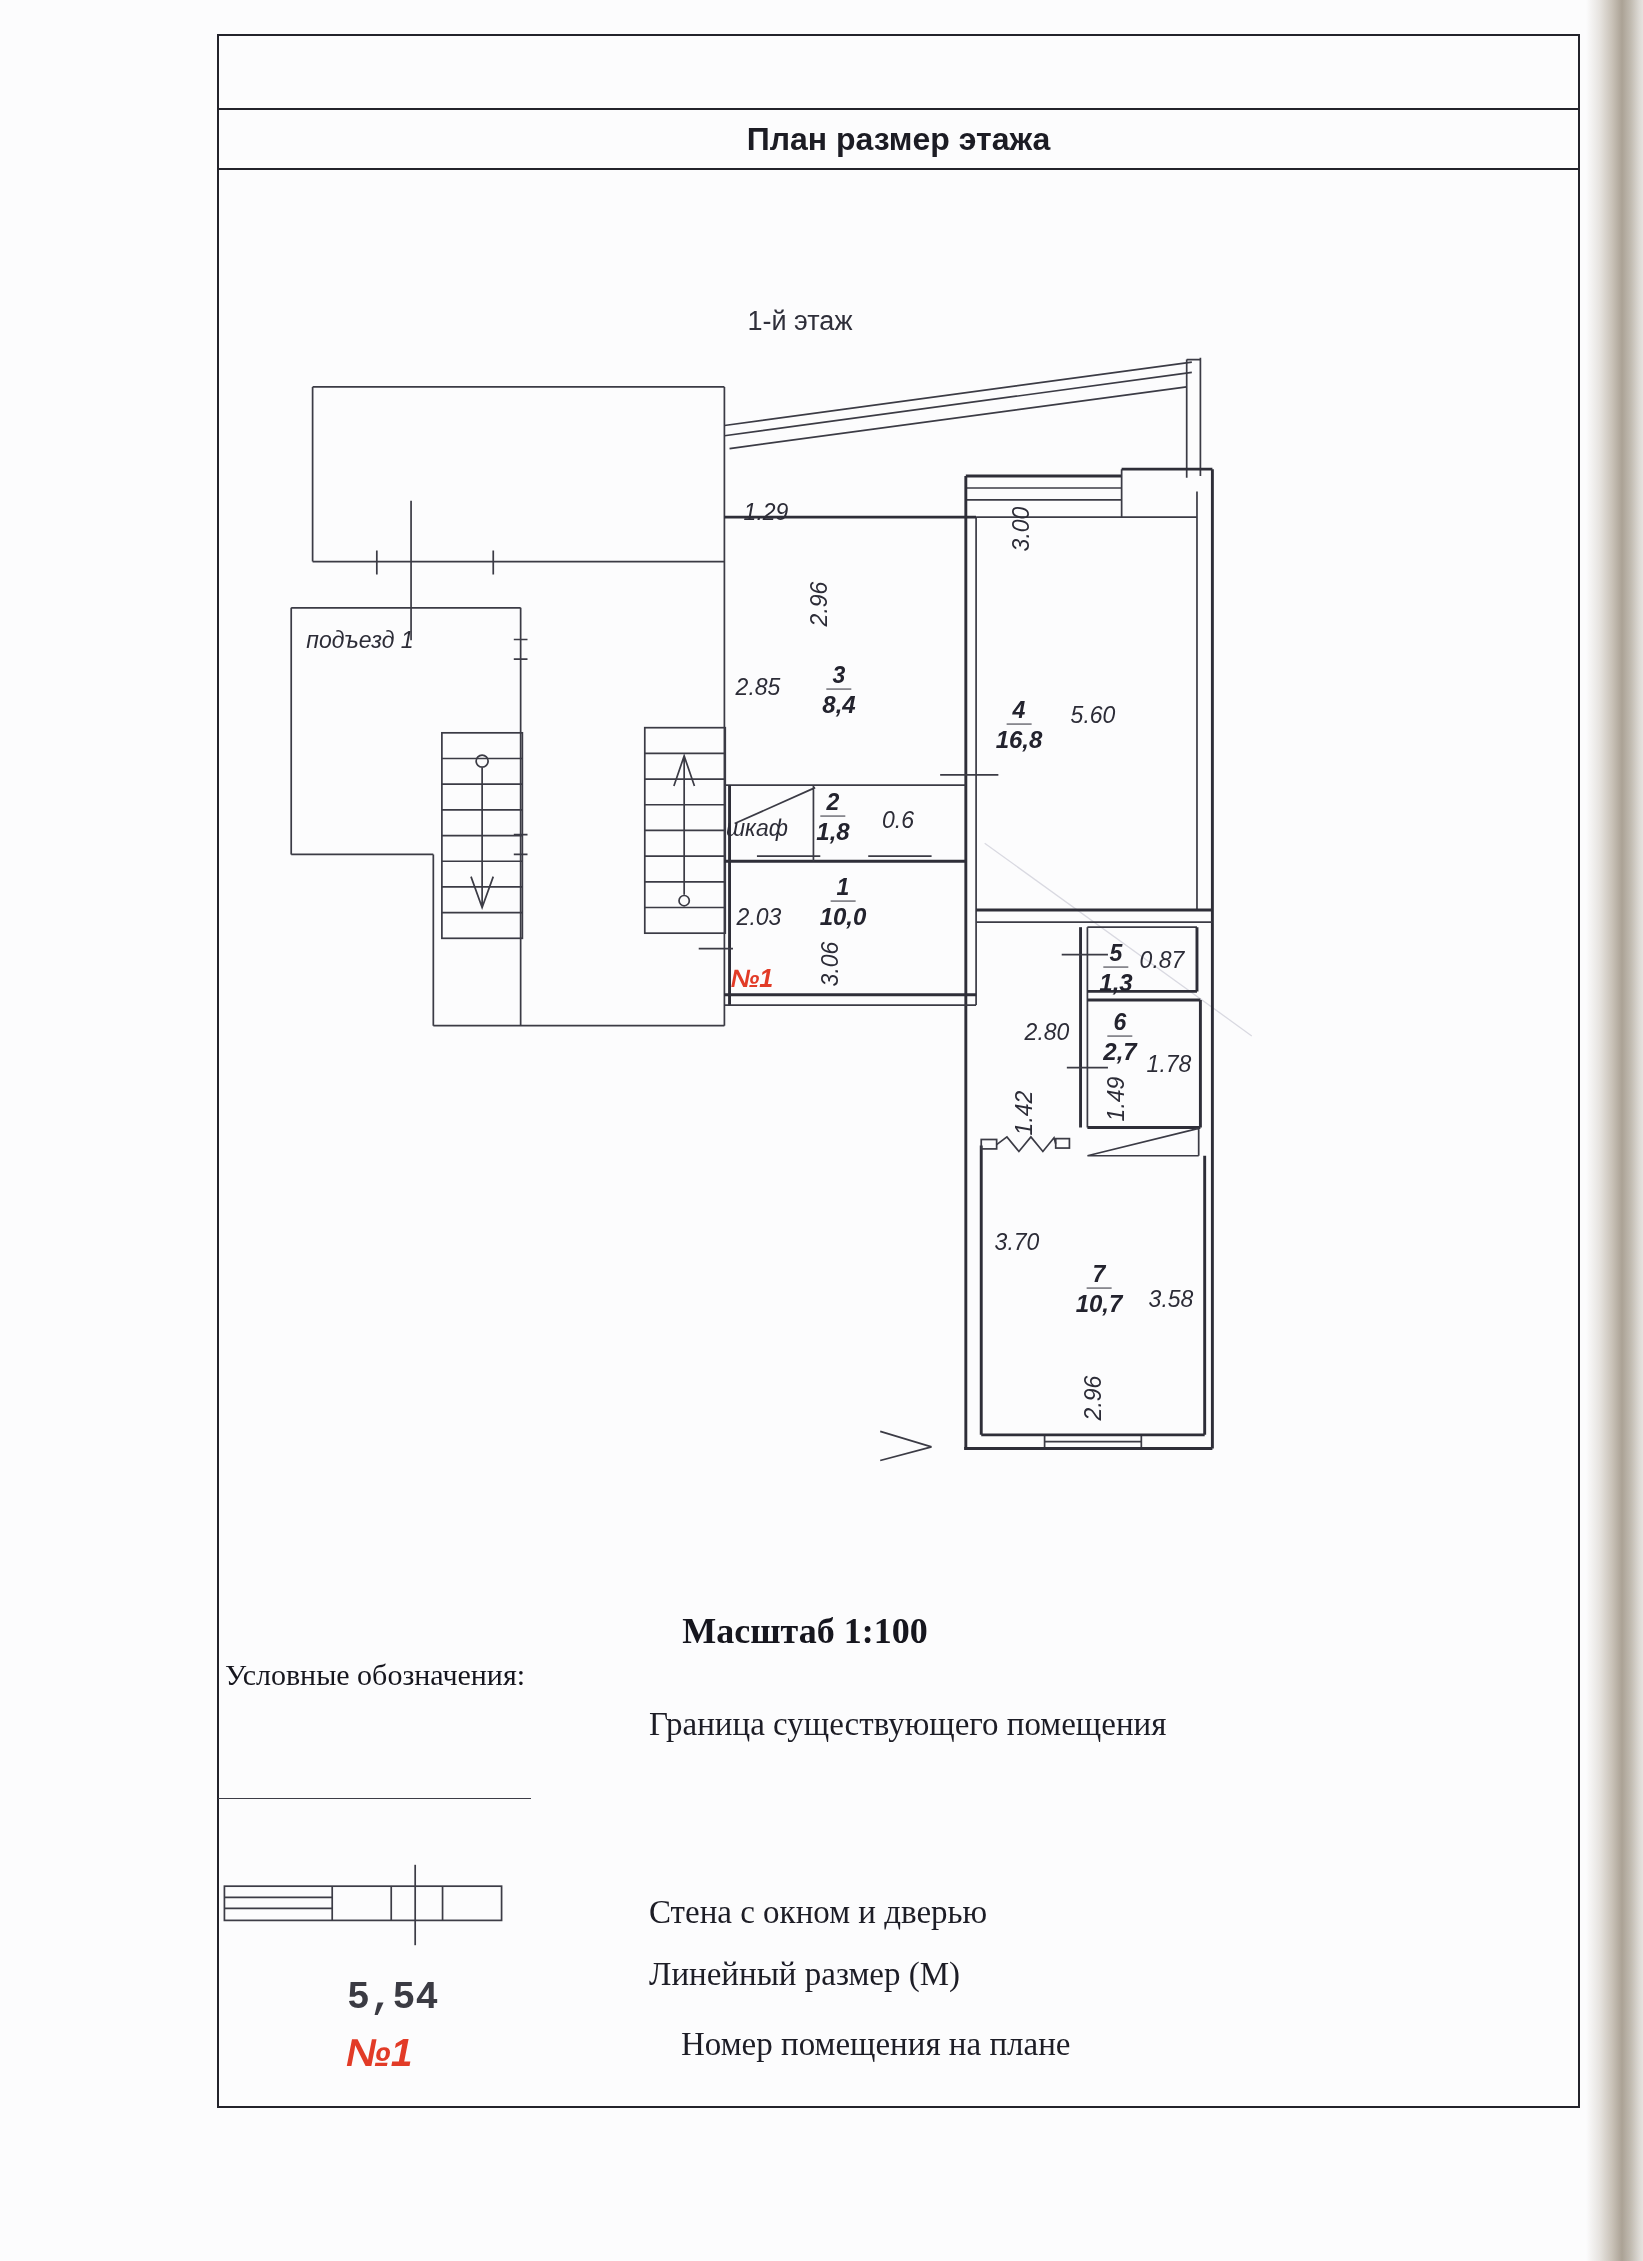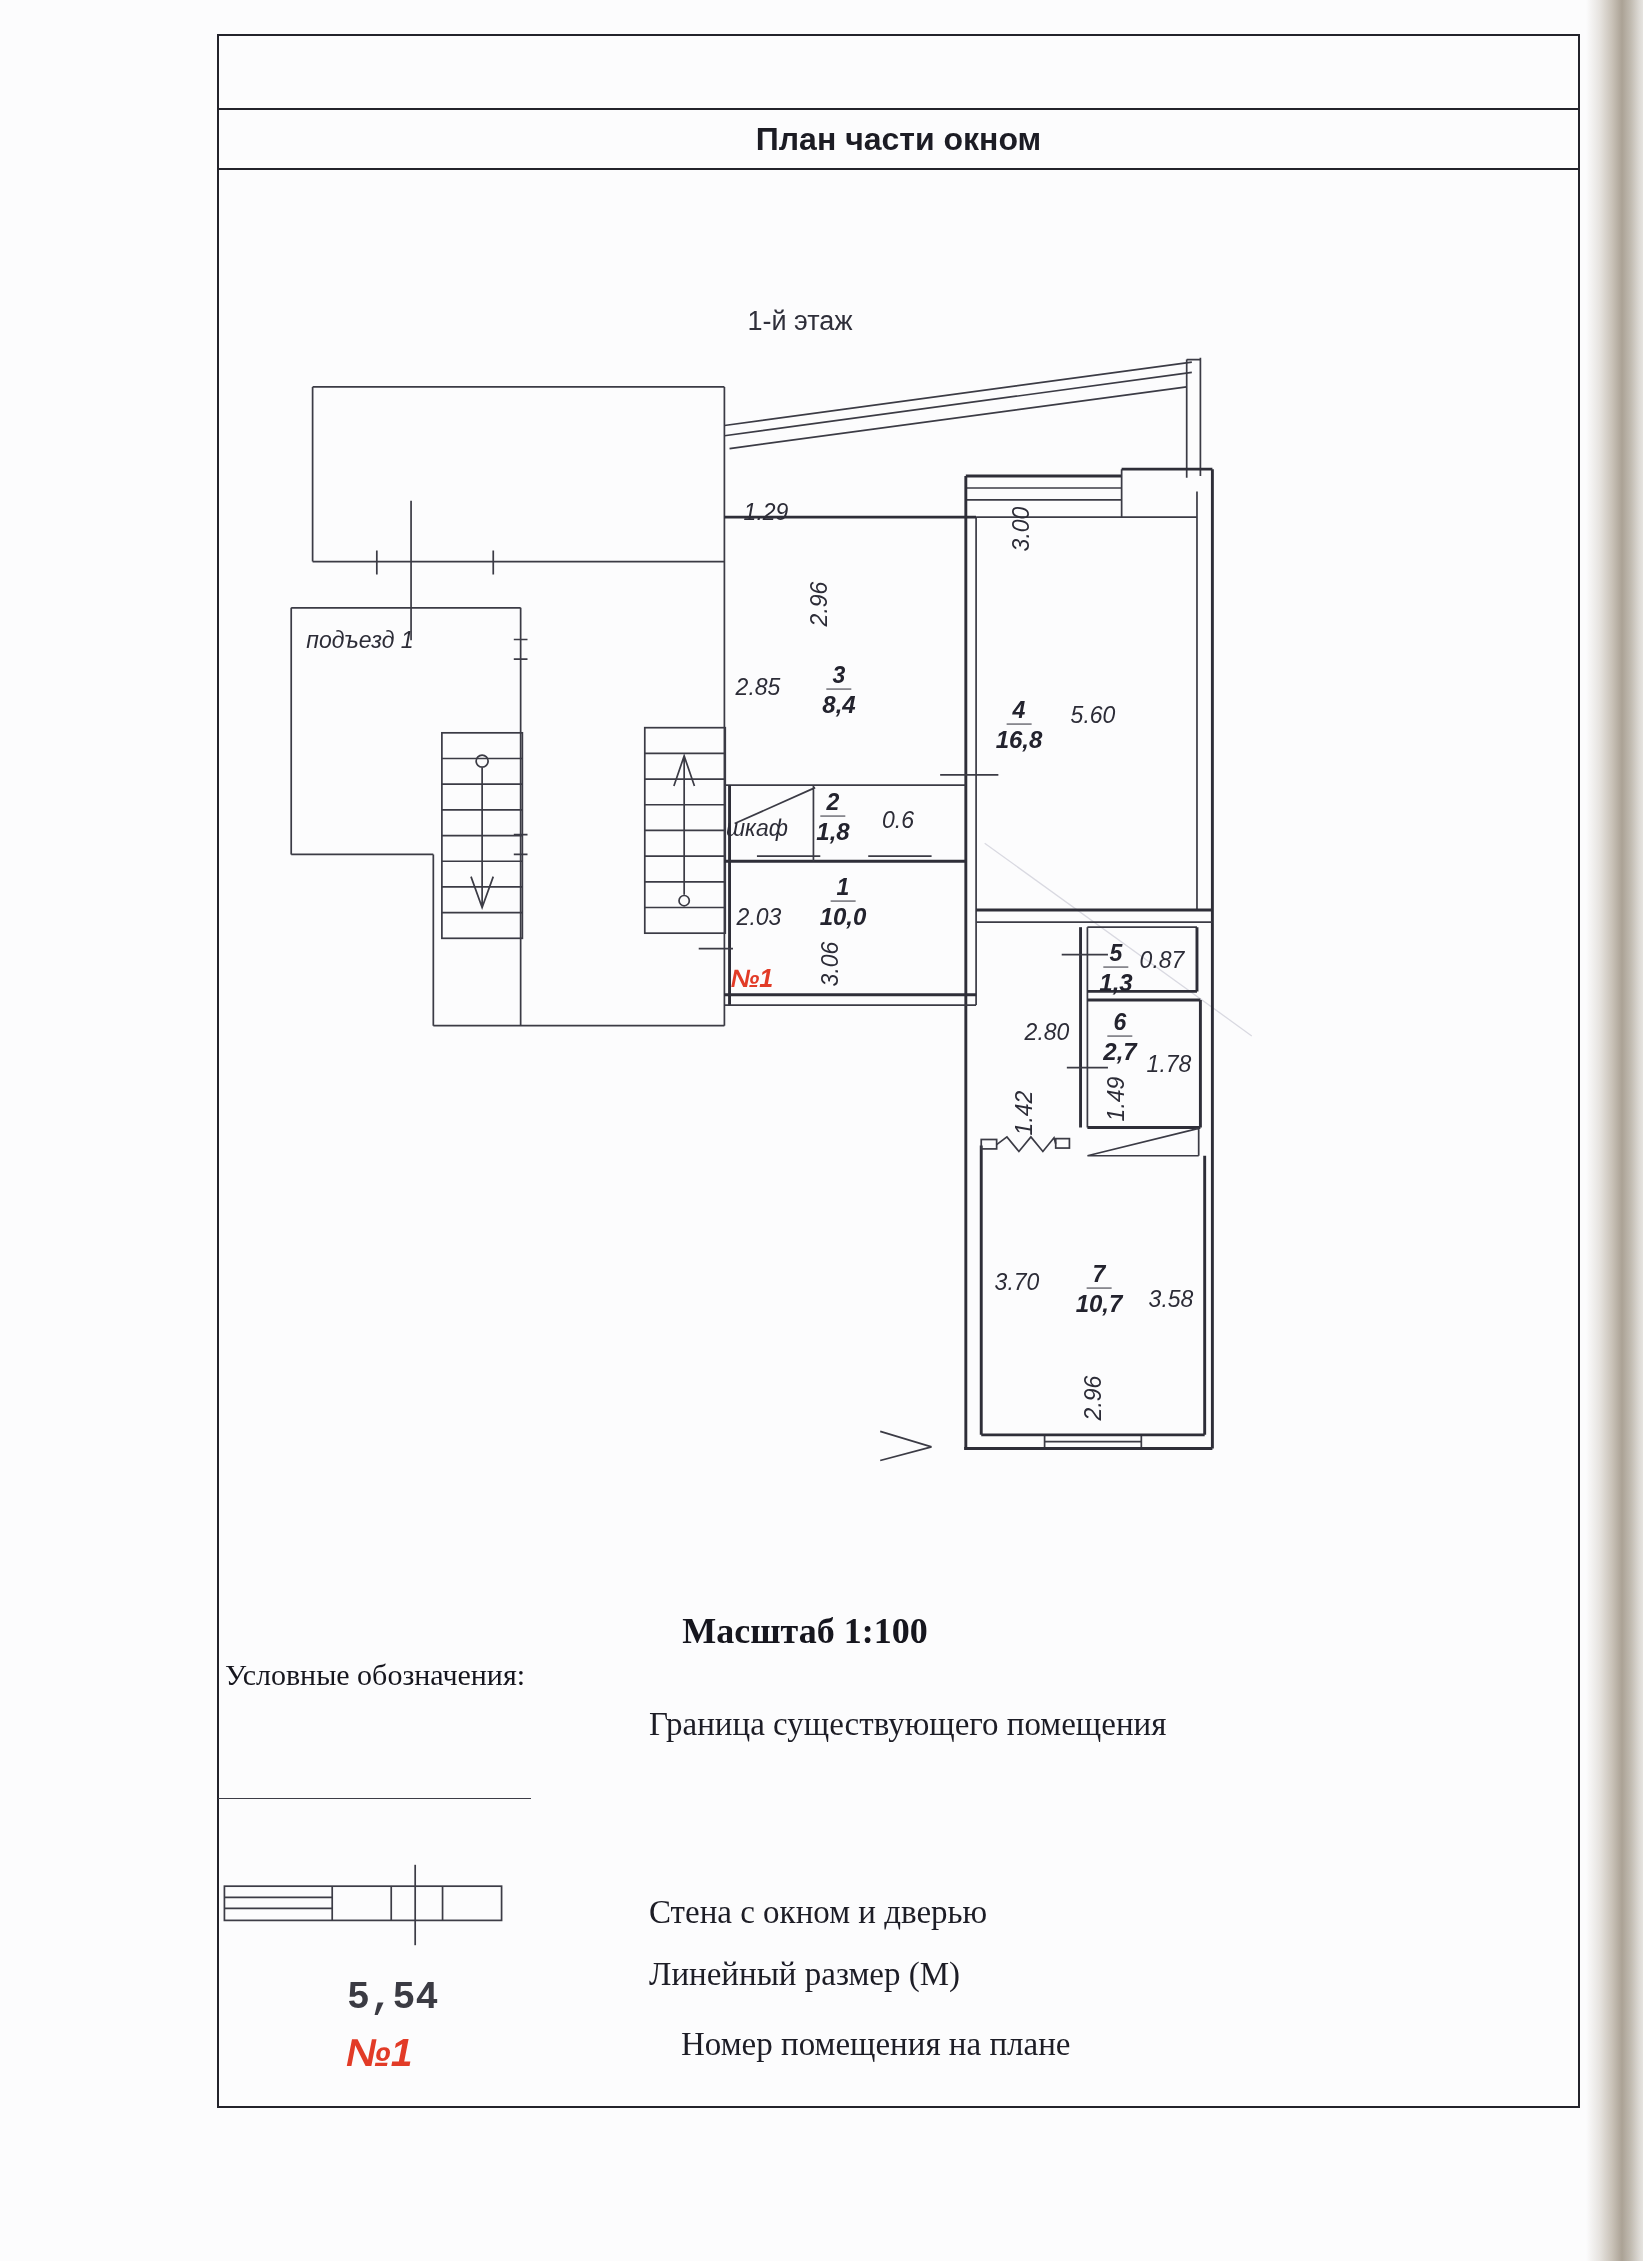--- a/index.html
+++ b/index.html
@@ -65,21 +65,21 @@
 <div class="page">
 
   <div class="band-left"></div>
   <div class="band-right"></div>
 
   <div class="frame">
     <div class="divider div1"></div>
     <div class="divider div2"></div>
   </div>
 
-  <div class="subtitle">План части окном</div>
+  <div class="subtitle">План размер этажа</div>
   <div class="floor-label">1-й этаж</div>
 
   <svg class="plan-svg" viewBox="0 0 1920 2641">
     <g>
       <path class="faint" d="M1150,985 L1462,1210"></path>
     </g>
     <g>
       <path d="M365,452 H846 M365,452 V656 M365,656 H846"></path>
       <path d="M440,643 V671 M576,643 V671 M480,585 V748"></path>
       <path d="M340,710 H608 M340,710 V998 M340,998 H506 M506,998 V1198 M506,1198 H846"></path>
@@ -157,21 +157,21 @@
       <div class="plabel rot" style="left: 1021px; top: 529px;">3.00</div>
       <div class="plabel" style="left: 1093px; top: 715px;">5.60</div>
       <div class="plabel" style="left: 898px; top: 820px;">0.6</div>
       <div class="plabel" style="left: 759px; top: 917px;">2.03</div>
       <div class="plabel rot" style="left: 830px; top: 964px;">3.06</div>
       <div class="plabel" style="left: 1162px; top: 960px;">0.87</div>
       <div class="plabel" style="left: 1047px; top: 1032px; font-style: italic;">2.80</div>
       <div class="plabel" style="left: 1169px; top: 1064px;">1.78</div>
       <div class="plabel rot" style="left: 1116px; top: 1099px;">1.49</div>
       <div class="plabel rot" style="left: 1024px; top: 1113px;">1.42</div>
-      <div class="plabel" style="left: 1006px; top: 1282px; padding-left: 22px;">3.70</div>
+      <div class="plabel" style="left: 1006px; top: 1242px; padding-left: 22px;">3.70</div>
       <div class="plabel" style="left: 1171px; top: 1299px;">3.58</div>
       <div class="plabel rot" style="left: 1093px; top: 1398px;">2.96</div>
       <div class="room-label" style="left: 843px; top: 902px;"><span class="num">1</span><span class="area">10,0</span></div>
       <div class="room-label" style="left: 833px; top: 817px;"><span class="num">2</span><span class="area">1,8</span></div>
       <div class="room-label" style="left: 839px; top: 690px;"><span class="num">3</span><span class="area">8,4</span></div>
       <div class="room-label" style="left: 1019px; top: 725px;"><span class="num">4</span><span class="area">16,8</span></div>
       <div class="room-label" style="left: 1116px; top: 968px;"><span class="num">5</span><span class="area">1,3</span></div>
       <div class="room-label" style="left: 1120px; top: 1037px;"><span class="num">6</span><span class="area">2,7</span></div>
       <div class="room-label" style="left: 1099px; top: 1289px;"><span class="num">7</span><span class="area">10,7</span></div>
     </div>

